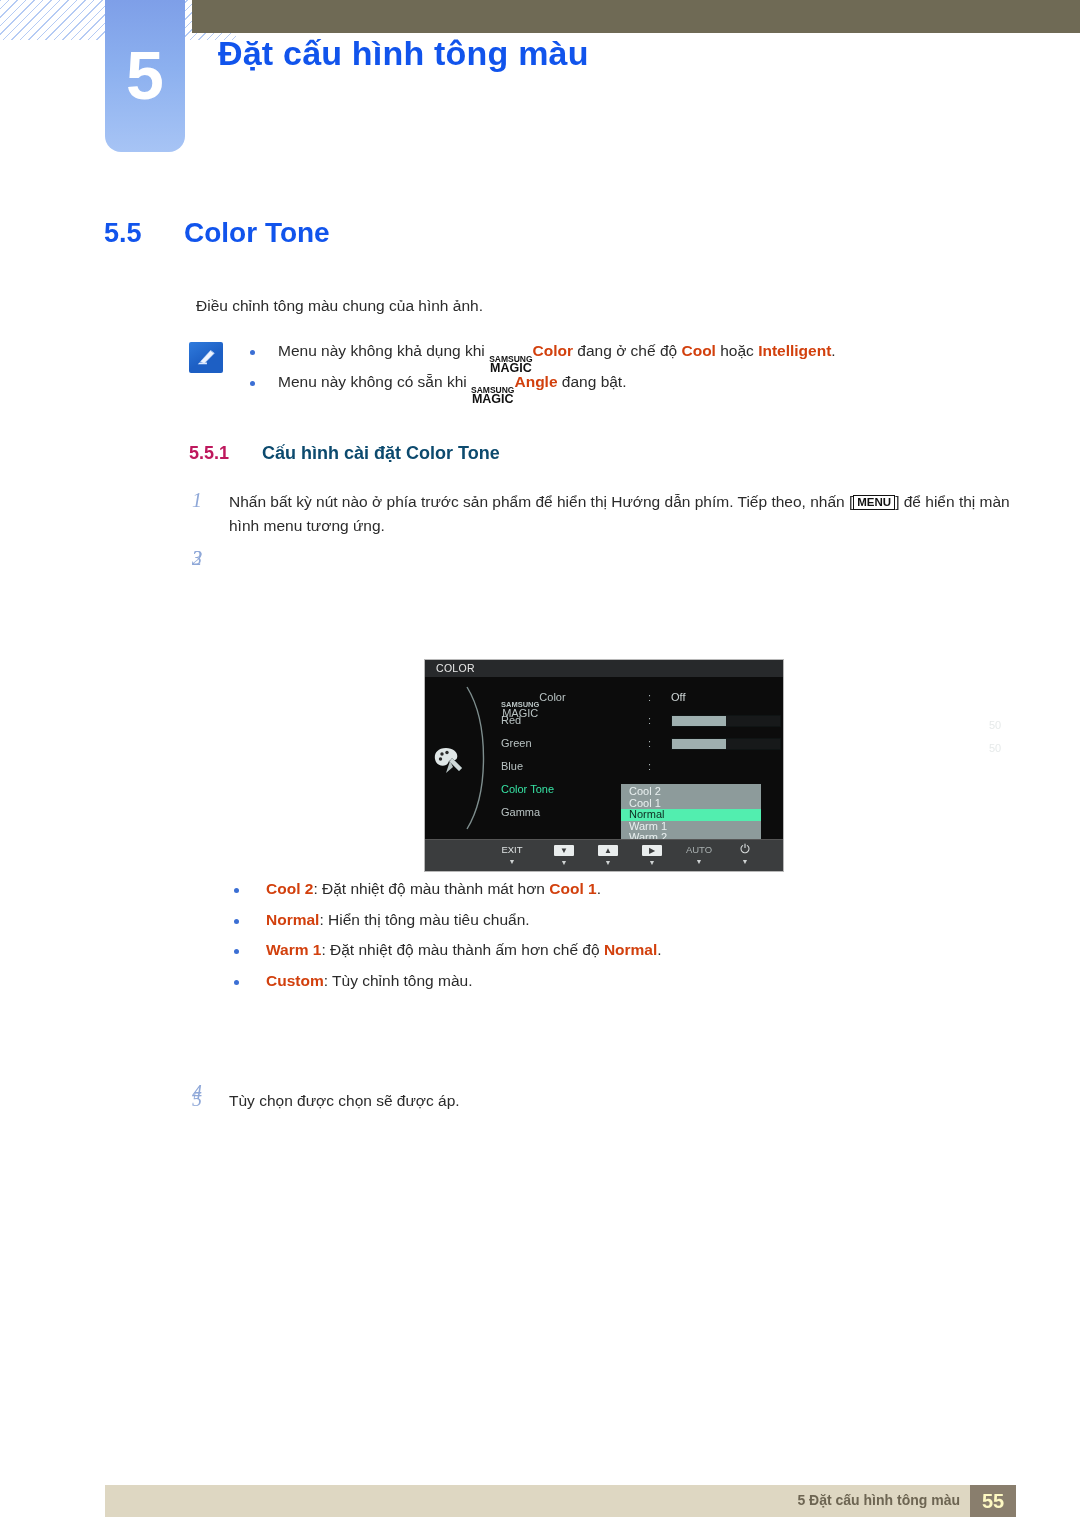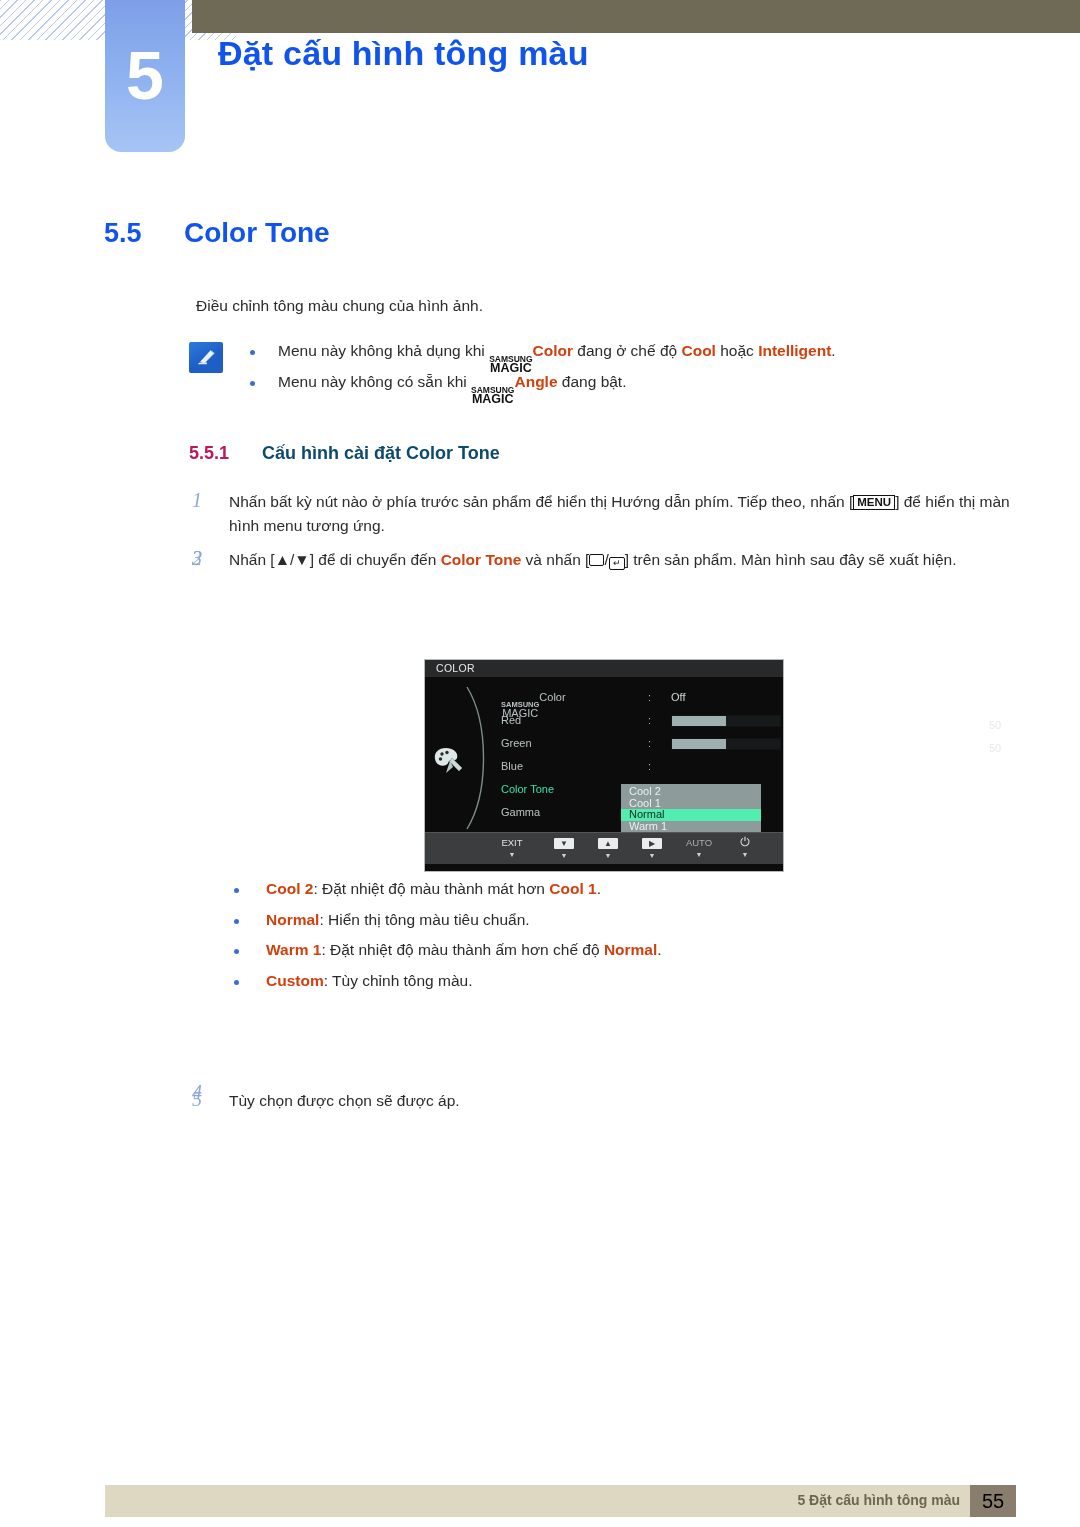--- a/index.html
+++ b/index.html
@@ -142,21 +142,21 @@
 
   .osd-drop{
     position:absolute;left:196px;top:107px;width:140px;height:72px;
     background:#8d9b9b;color:#e9f0f0;font-size:11px;padding:2px 0 0 0;
     box-sizing:border-box;
   }
   .drop-item{height:11.5px;line-height:11.5px;padding-left:8px;}
   .drop-item.hi{background:#52eeaf;color:#0d2b20;}
 
   .osd-foot{
-    position:absolute;left:0;bottom:7px;width:100%;height:31px;
+    position:absolute;left:0;bottom:0;width:100%;height:31px;
     background:#3b3d3e;border-top:1px solid #555;
   }
   .foot-item{
     position:absolute;top:4px;text-align:center;color:#dfe3e3;font-size:9.5px;
   }
   .foot-item .cap{display:block;line-height:11px;}
   .foot-item .dn{display:block;color:#cfd3d3;font-size:7px;line-height:9px;margin-top:2px;}
   .glyphbox{
     display:inline-block;width:20px;height:11px;background:#e9eded;color:#3b3d3e;
     font-size:8px;line-height:11px;text-align:center;border-radius:1px;
@@ -180,22 +180,22 @@
   .foot-rule{
     position:absolute;left:105px;top:1485px;width:910px;height:32px;
     background:#ded7c2;
   }
   .foot-text{
     position:absolute;right:120px;top:1492px;
     font-size:14px;font-weight:bold;color:#6d6552;
   }
   .foot-page{
     position:absolute;left:970px;top:1485px;width:46px;height:32px;
-    background:#897e6d;color:#000000;font-size:20px;
-    text-align:center;line-height:32px;
+    background:#897e6d;color:#fef9c3;font-size:20px;
+    text-align:center;line-height:32px;font-weight:bold;
   }
 </style>
 </head>
 <body>
 
 <div class="hatch"></div>
 <div class="olive-bar"></div>
 <div class="chap-tab">5</div>
 <div class="chap-title">Đặt cấu hình tông màu</div>
 
@@ -228,21 +228,20 @@
     <span class="n">1</span>
     <span class="t"><span>Nhấn bất kỳ nút nào ở phía trước sản phẩm để hiển thị Hướng dẫn phím. Tiếp theo, nhấn [</span><span class="keycap">MENU</span><span>] để hiển thị màn hình menu tương ứng.</span></span>
   </div>
 
   <div class="step">
     <span class="n">2</span>
   </div>
 
   <div class="step">
     <span class="n">3</span>
-    <span class="t"><span>Nhấn [▲/▼] để di chuyển đến </span><span class="ored">Color Tone</span><span> và nhấn [</span><span class="boxk"></span>/<span class="entk">↵</span><span>] trên sản phẩm. Màn hình sau đây sẽ xuất hiện.</span></span>
   </div>
 </div>
 
 <div class="osd">
 
   <div class="osd-title">COLOR</div>
 
   <div class="osd-body">
 
     <svg class="osd-arc" viewBox="0 0 34 150">

